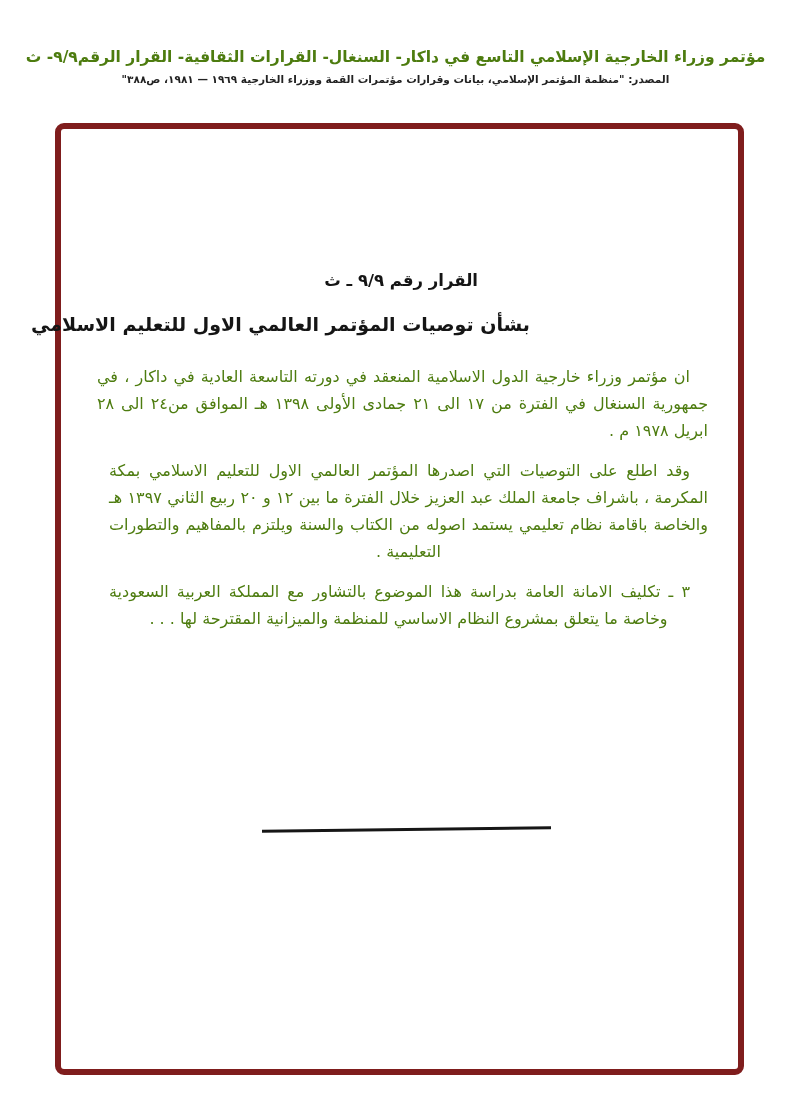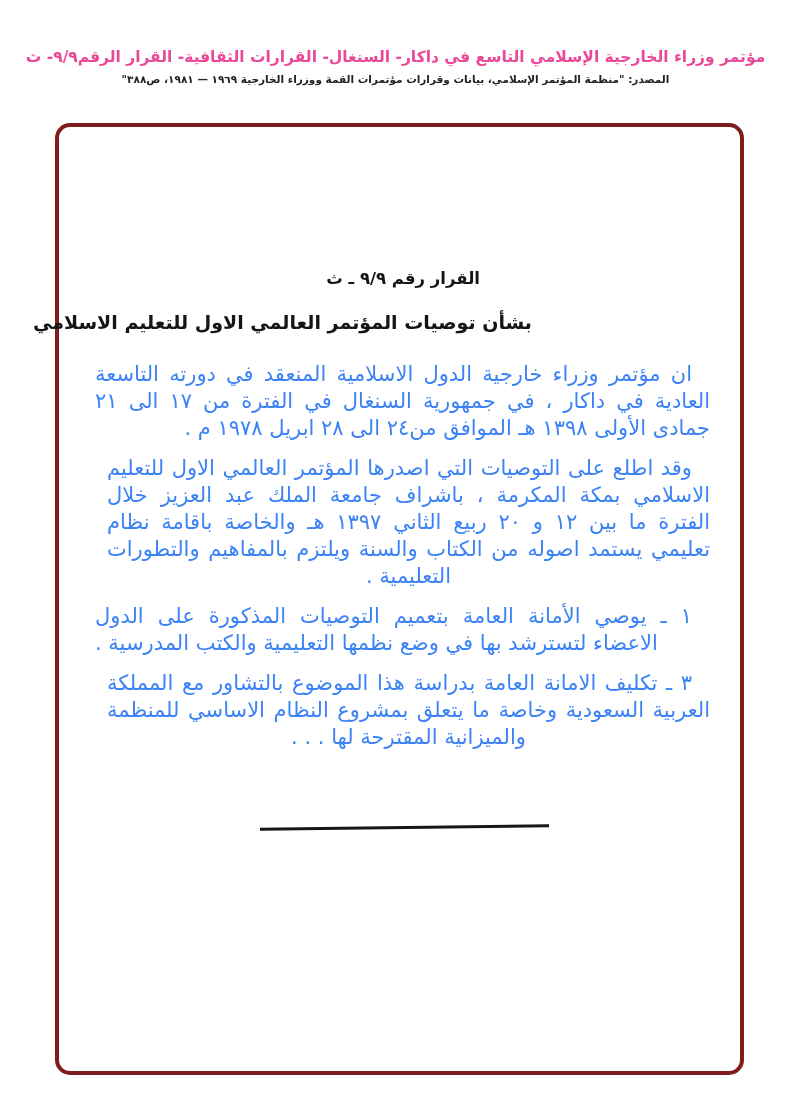--- a/index.html
+++ b/index.html
@@ -1,41 +1,41 @@
 <!DOCTYPE html>
 <html lang="ar"><head>
 <meta charset="utf-8">
 <style>
   html,body{margin:0;padding:0;background:#ffffff;}
   .page{
     position:relative;width:791px;height:1110px;background:#ffffff;
     font-family:"DejaVu Sans",sans-serif;color:#151515;overflow:hidden;
   }
   .doc-header{position:absolute;top:48px;left:0;right:0;text-align:center;direction:rtl;}
-  .doc-header .h1{font-size:15.5px;font-weight:bold;color:#ec4899;}
+  .doc-header .h1{font-size:15.5px;font-weight:bold;color:#4d7c0f;}
   .doc-header .h2{font-size:10.5px;font-weight:bold;margin-top:7px;color:#222;}
   .green-box{
     position:absolute;left:55px;top:123px;width:689px;height:952px;
-    box-sizing:border-box;border:4px solid #7f1d1d;border-radius:15px;background:#ffffff;
+    box-sizing:border-box;border:6px solid #7f1d1d;border-radius:9px;background:#ffffff;
   }
   .content{
     position:absolute;top:0;left:0;right:0;
     padding:140px 30px 0 36px;direction:rtl;box-sizing:border-box;
   }
   .res-no{
     font-size:16.5px;font-weight:bold;text-align:right;
     padding-left:0;padding-right:230px;margin:0 0 16px 0;line-height:24px;
   }
   .res-title{
     font-size:19px;font-weight:bold;text-align:right;
     padding-right:178px;margin:0 0 24px 0;line-height:30px;white-space:nowrap;
   }
   p.body-par{
-    font-size:21px;line-height:27px;margin:0 0 13px 0;
-    text-align:justify;text-indent:18px;color:#3b82f6;
+    font-size:16px;line-height:27px;margin:0 0 13px 0;
+    text-align:justify;text-indent:18px;color:#4d7c0f;
   }
   p.last-center{text-align-last:center;margin-left:12px;}
   p.last-left{text-align-last:left;}
   p.decision{
     font-size:16px;line-height:27px;margin:6px 0 13px 0;
     text-align:right;padding-right:128px;text-indent:0;
   }
   .divider{
     position:absolute;left:201px;top:699px;width:289px;height:3px;
     background:#161616;transform:rotate(-0.7deg);
@@ -56,21 +56,20 @@
     <div class="content">
 
       <div class="res-no">القرار رقم ٩/٩ ـ ث</div>
 
       <div class="res-title">بشأن توصيات المؤتمر العالمي الاول للتعليم الاسلامي</div>
 
       <p class="body-par">ان مؤتمر وزراء خارجية الدول الاسلامية المنعقد في دورته التاسعة العادية في داكار ، في جمهورية السنغال في الفترة من ١٧ الى ٢١ جمادى الأولى ١٣٩٨ هـ الموافق من٢٤ الى ٢٨ ابريل ١٩٧٨ م .</p>
 
       <p class="body-par last-center">وقد اطلع على التوصيات التي اصدرها المؤتمر العالمي الاول للتعليم الاسلامي بمكة المكرمة ، باشراف جامعة الملك عبد العزيز خلال الفترة ما بين ١٢ و ٢٠ ربيع الثاني ١٣٩٧ هـ والخاصة باقامة نظام تعليمي يستمد اصوله من الكتاب والسنة ويلتزم بالمفاهيم والتطورات التعليمية .</p>
 
-      <p class="body-par last-left">١ ـ يوصي الأمانة العامة بتعميم التوصيات المذكورة على الدول الاعضاء لتسترشد بها في وضع نظمها التعليمية والكتب المدرسية .</p>
 
 
 
       <p class="body-par last-center">٣ ـ تكليف الامانة العامة بدراسة هذا الموضوع بالتشاور مع المملكة العربية السعودية وخاصة ما يتعلق بمشروع النظام الاساسي للمنظمة والميزانية المقترحة لها . . .</p>
 
     </div>
 
     <div class="divider"></div>
 
   </div>

